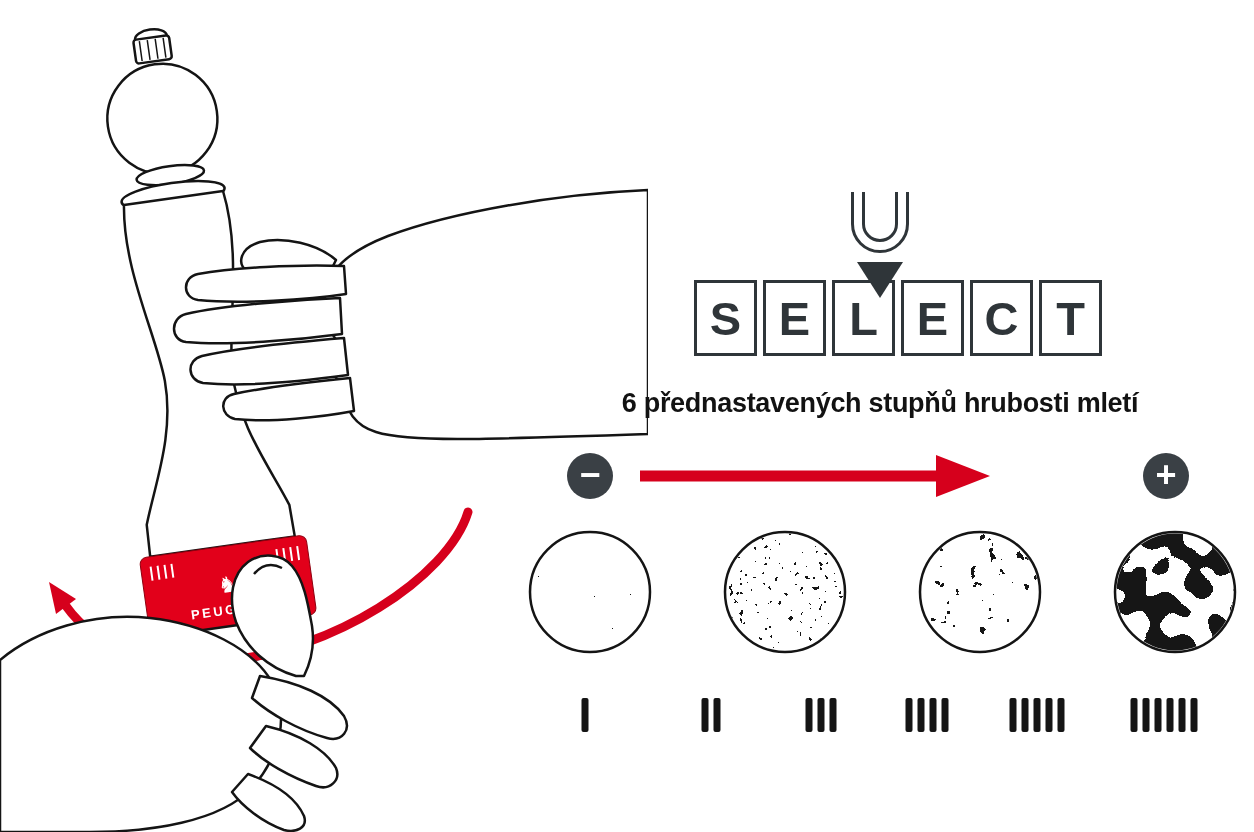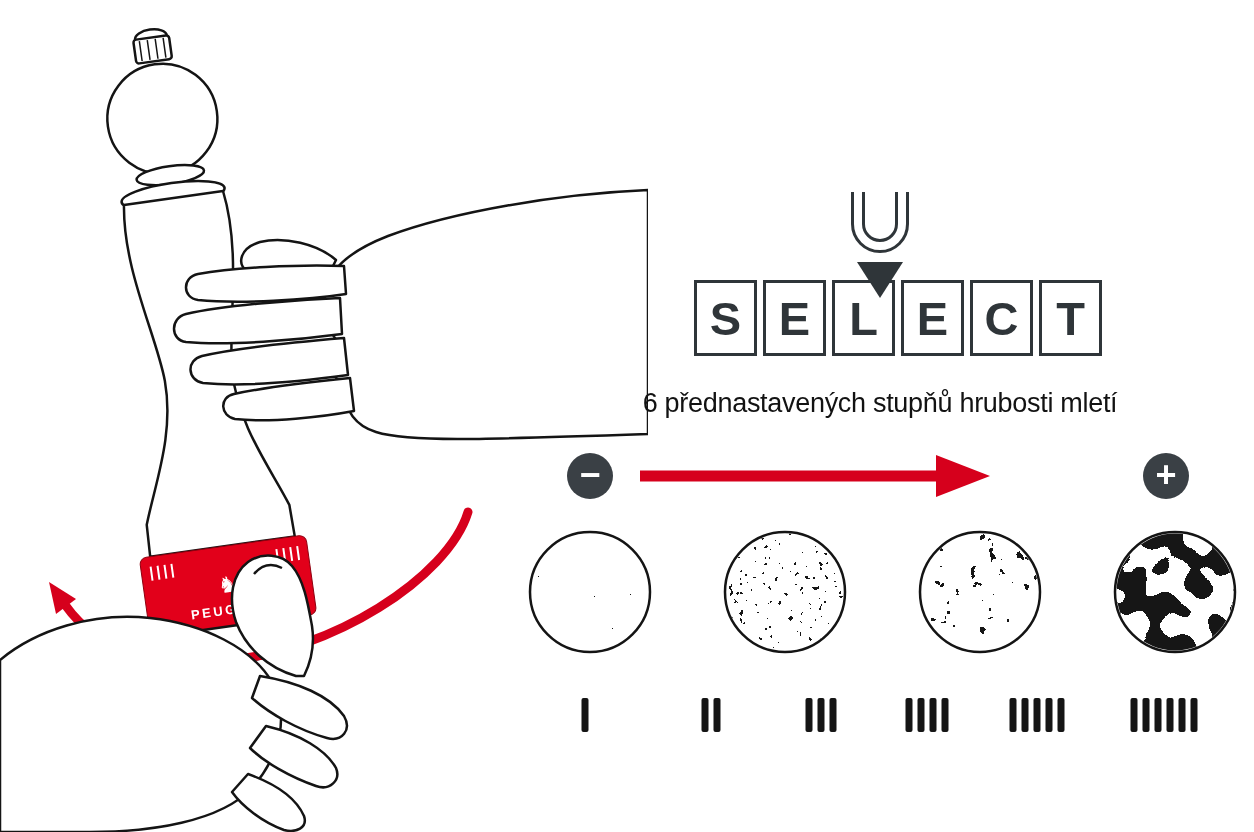--- a/index.html
+++ b/index.html
@@ -11,21 +11,21 @@
 
   
   .u-mark{position:absolute;left:845px;top:184px;z-index:2;}
   .letter-row{position:absolute;left:694px;top:280px;display:flex;gap:6px;z-index:1;}
   .letter-box{width:57px;height:70px;border:3px solid #2f3539;background:#fff;color:#2f3539;
               display:flex;align-items:center;justify-content:center;
               font-size:47px;font-weight:bold;line-height:1;}
 
   
   .subtitle{position:absolute;left:540px;top:388px;width:680px;text-align:center;
-            font-size:27px;font-weight:normal;color:#121212;letter-spacing:-0.3px;}
+            font-size:27px;font-weight:bold;color:#121212;letter-spacing:-0.3px;}
 
   
   .scale-badge{position:absolute;top:453px;width:46px;height:46px;border-radius:50%;
                background:#3a4045;color:#ffffff;display:flex;align-items:center;justify-content:center;
                font-size:36px;font-weight:bold;line-height:1;padding-bottom:2px;box-sizing:border-box;}
   .badge-minus{left:567px;}
   .badge-plus{left:1143px;}
   .scale-arrow{position:absolute;left:638px;top:451px;}
 
   

